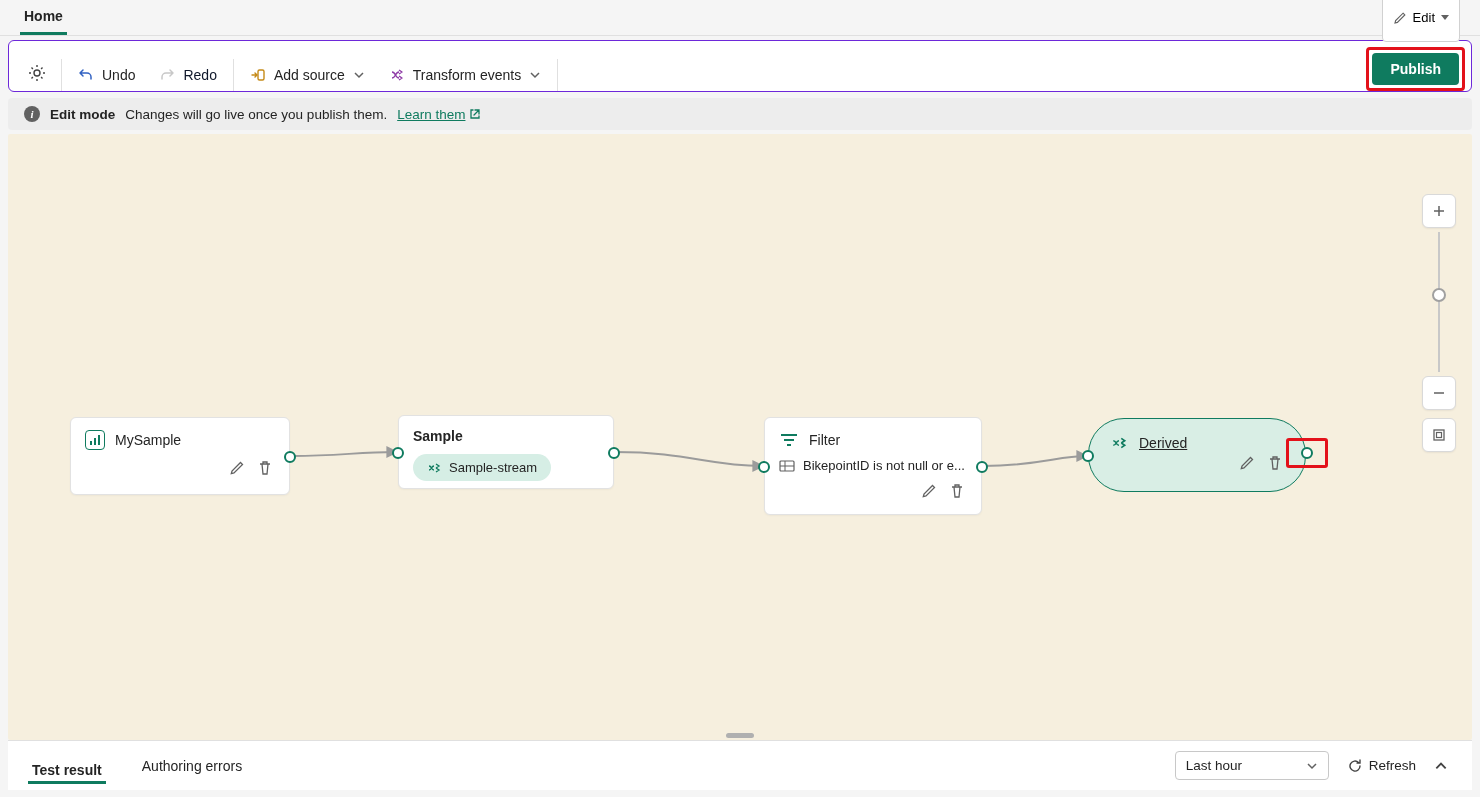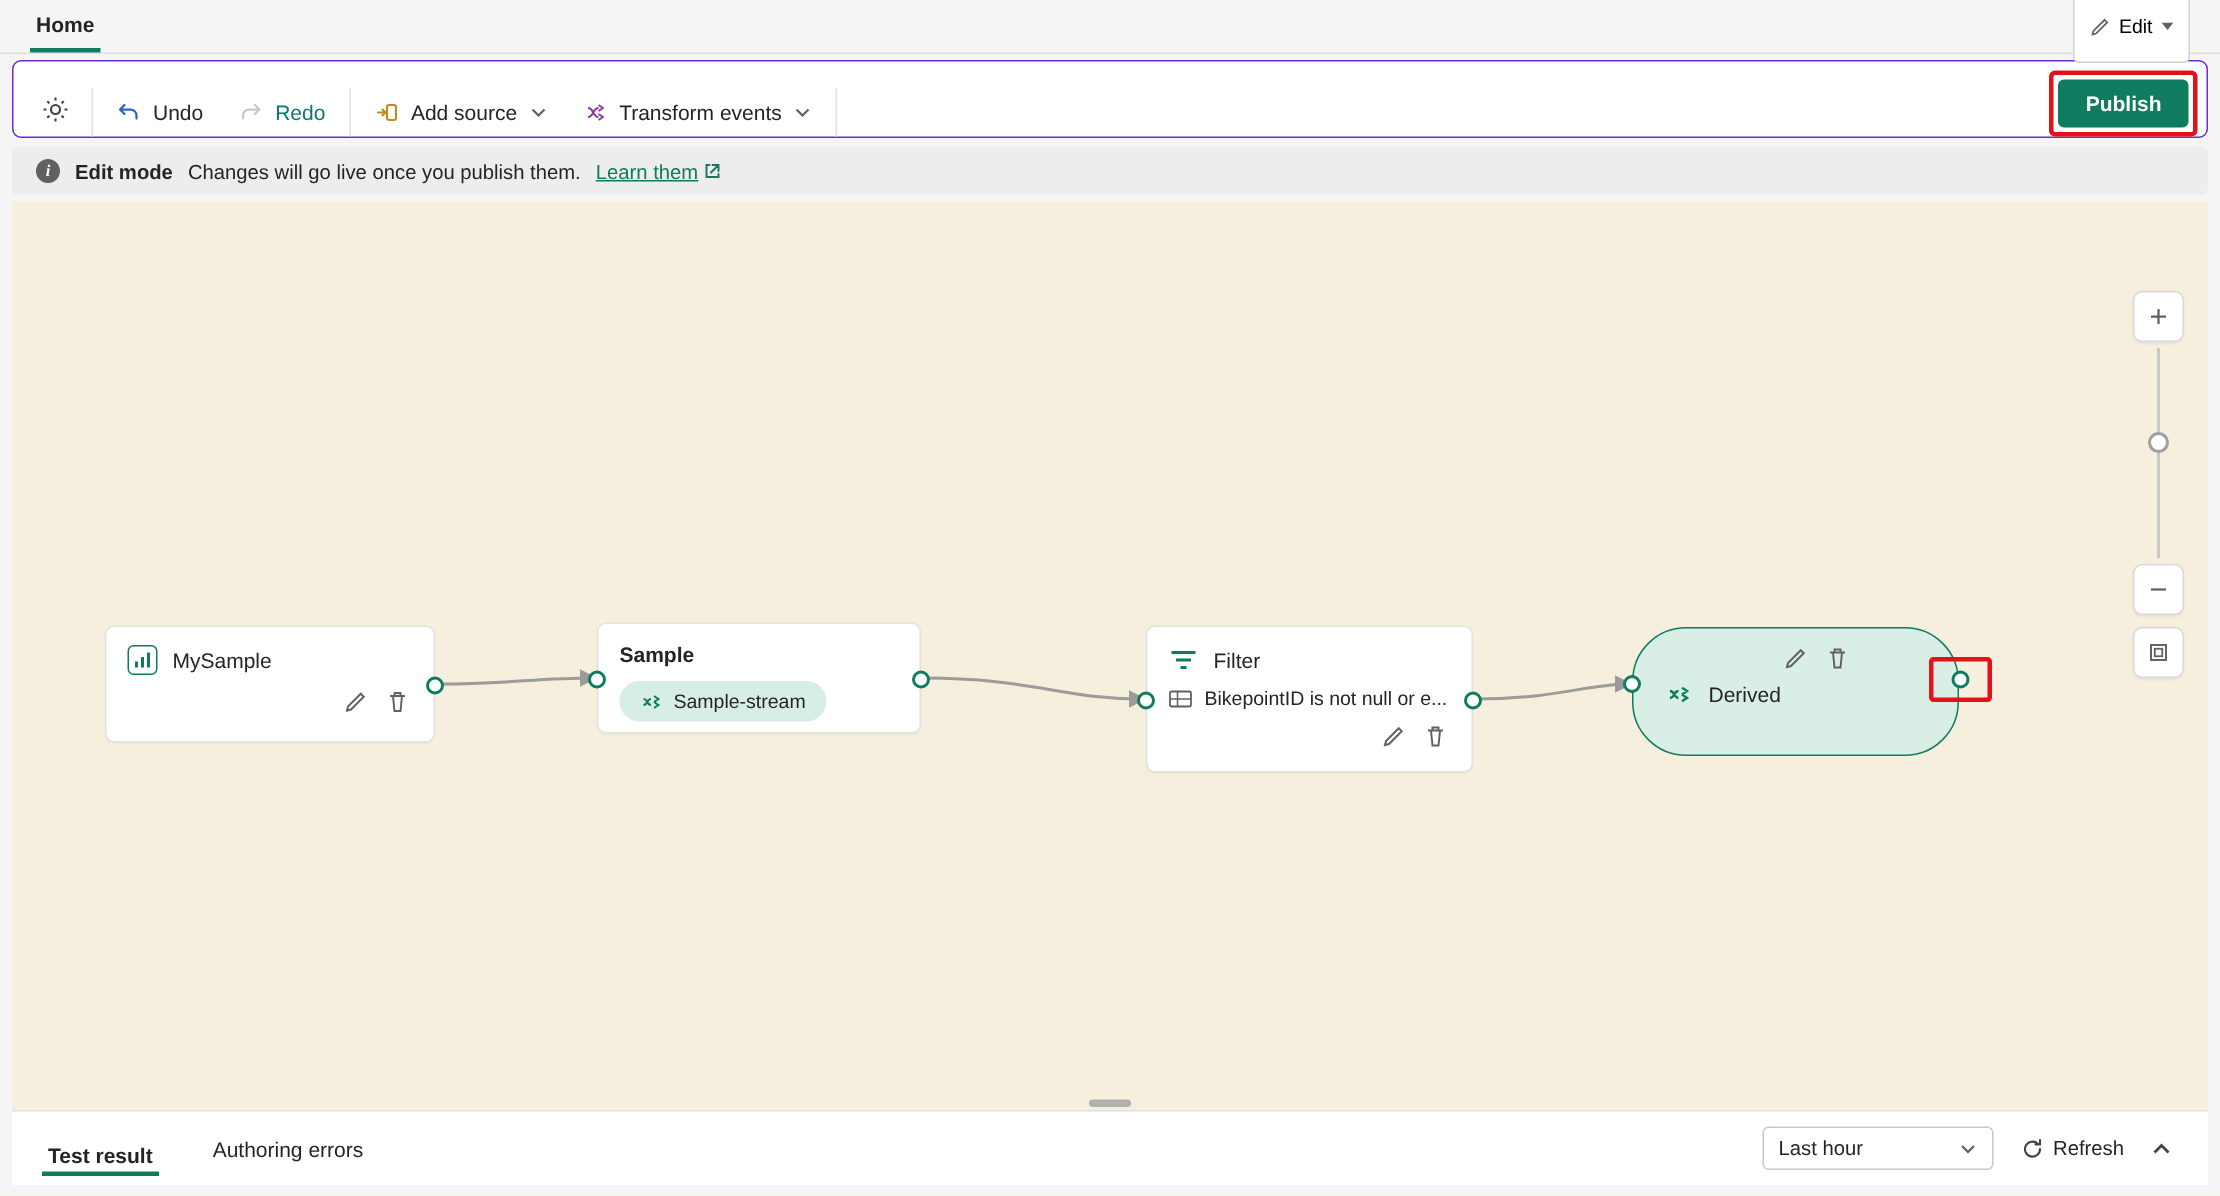--- a/index.html
+++ b/index.html
@@ -7,21 +7,21 @@
 
 
 .header-tabs { display: flex; align-items: center; justify-content: space-between; background: #f5f5f5; padding: 0 20px; height: 36px; border-bottom: 1px solid #e0e0e0; }
 .tabs-left { display: flex; align-items: flex-end; height: 100%; }
 .home-tab { font-weight: 700; font-size: 14px; padding: 8px 4px; border-bottom: 3px solid #0f7b5f; color: #242424; }
 .edit-btn { display: inline-flex; align-items: center; gap: 6px; padding: 16px 10px; background: #fff; border: 1px solid #d1d1d1; border-radius: 4px; cursor: pointer; font-size: 13px; }
 
 
 .toolbar { display: flex; align-items: flex-end; background: #fff; height: 52px; border: 1px solid #6d28d9; border-radius: 6px; margin: 4px 8px 0 8px; padding: 0 8px; }
 .tool-btn { display: inline-flex; align-items: center; gap: 8px; padding: 8px 12px; cursor: pointer; border-radius: 4px; font-size: 14px; }
-.tool-btn.disabled { color: #0f766e; cursor: default; margin-top: 20px; }
+.tool-btn.disabled { color: #0f172a; cursor: default; margin-top: 20px; }
 .tool-sep { width: 1px; height: 32px; background: #e0e0e0; margin: 0 4px; }
 .gear-btn { padding: 8px 10px; cursor: pointer; }
 .chev { width: 12px; height: 12px; }
 .toolbar-spacer { flex: 1; }
 .publish-wrap { border: 3px solid #e3111a; border-radius: 4px; padding: 3px; margin-right: -2px; }
 .publish-btn { background: #0f7b5f; color: #fff; font-weight: 600; padding: 8px 18px; border: none; border-radius: 4px; cursor: pointer; font-size: 14px; }
 
 
 .info-bar { display: flex; align-items: center; gap: 10px; background: #ededed; padding: 8px 16px; margin: 6px 8px 0 8px; border-radius: 4px; font-size: 13.5px; }
 .info-icon { width: 16px; height: 16px; border-radius: 50%; background: #616161; color: #fff; display: inline-flex; align-items: center; justify-content: center; font-size: 11px; font-style: italic; font-weight: 700; font-family: Georgia, serif; }
@@ -43,21 +43,21 @@
 .node-title.bold { font-weight: 600; }
 .node-sub { margin-top: 10px; }
 .sample-pill { display: inline-flex; align-items: center; gap: 8px; background: #d6eee5; border-radius: 14px; padding: 6px 14px; font-size: 13px; }
 .filter-expr { display: flex; align-items: center; gap: 8px; font-size: 13px; margin-top: 8px; }
 .node-actions { display: flex; justify-content: flex-end; gap: 8px; margin-top: 8px; }
 .mini-btn { color: #616161; cursor: pointer; padding: 2px; }
 
 .port { position: absolute; width: 12px; height: 12px; border: 2.5px solid #0f7b5f; background: #fff; border-radius: 50%; }
 
 
-.node-derived { position: absolute; width: 218px; height: 86px; background: #d9eee5; border: 1.5px solid #0f7b5f; border-radius: 36px; padding: 10px 20px; display: flex; flex-direction: row; }
+.node-derived { position: absolute; width: 218px; height: 74px; background: #d9eee5; border: 1.5px solid #0f7b5f; border-radius: 36px; padding: 10px 20px; display: flex; flex-direction: column; text-decoration: underline; }
 .derived-header { display: flex; align-items: center; gap: 10px; padding-top: 4px; }
 .derived-actions { display: flex; justify-content: flex-end; gap: 8px; }
 .red-port-box { position: absolute; border: 3px solid #e3111a; border-radius: 3px; padding: 6px 10px; display: flex; align-items: center; justify-content: center; background: transparent; }
 .red-port-box .port-inner { width: 12px; height: 12px; border: 2.5px solid #0f7b5f; background: #fff; border-radius: 50%; }
 
 
 .zoom-ctrl { position: absolute; right: 16px; top: 60px; display: flex; flex-direction: column; align-items: center; gap: 0; }
 .zoom-box { width: 34px; height: 34px; background: #fff; border: 1px solid #d9d9d9; border-radius: 6px; display: flex; align-items: center; justify-content: center; cursor: pointer; box-shadow: 0 1px 2px rgba(0,0,0,0.06); }
 .zoom-track { width: 2px; height: 140px; background: #c8c8c8; position: relative; margin: 4px 0; }
 .zoom-thumb { position: absolute; left: 50%; transform: translateX(-50%); width: 14px; height: 14px; border: 2px solid #a0a0a0; background: #fff; border-radius: 50%; top: 56px; cursor: pointer; }

